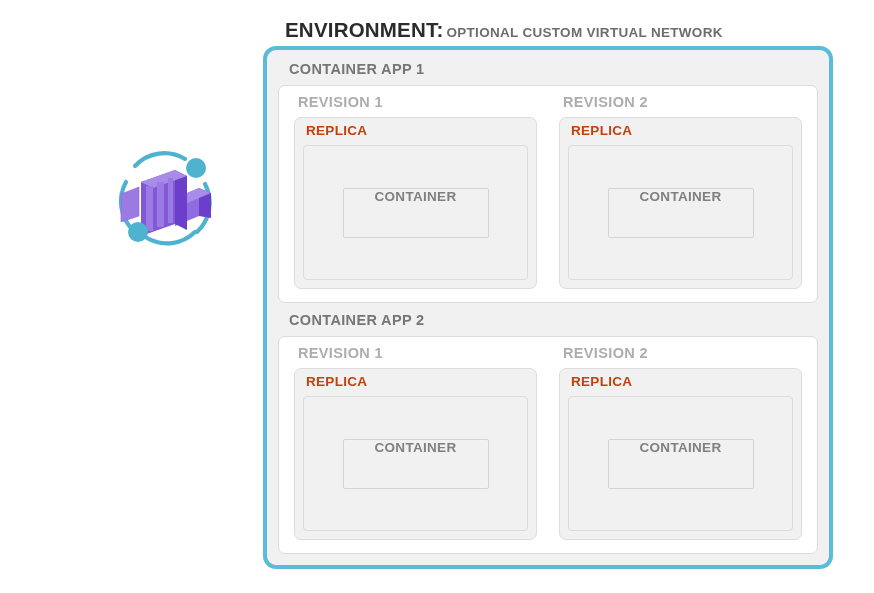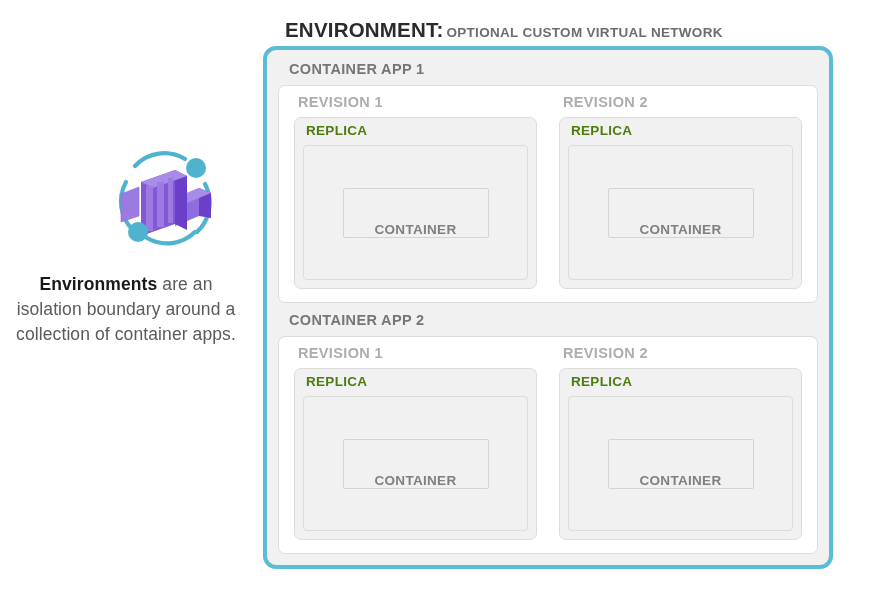--- a/index.html
+++ b/index.html
@@ -145,21 +145,21 @@
     background: #f1f1f1;
     border: 1px solid #dcdcdc;
     border-radius: 7px;
   }
   .replica-label {
     position: absolute;
     left: 11px;
     top: 5px;
     font-size: 13.5px;
     font-weight: bold;
-    color: #4d7c0f;
+    color: #c2410c;
     letter-spacing: 0.3px;
   }
   .replica-inner {
     position: absolute;
     left: 8px;
     right: 8px;
     top: 27px;
     bottom: 8px;
     box-sizing: border-box;
     background: #f1f1f1;
@@ -170,21 +170,21 @@
     justify-content: center;
   }
   .container-box {
     box-sizing: border-box;
     width: 146px;
     height: 50px;
     background: #f1f1f1;
     border: 1px solid #d4d4d4;
     border-radius: 2px;
     display: flex;
-    align-items: flex-end;
+    align-items: flex-start;
     justify-content: center;
   }
   .container-box span {
     font-size: 13.5px;
     font-weight: bold;
     color: #808080;
     letter-spacing: 0.3px;
   }
 </style>
 </head>
@@ -213,23 +213,20 @@
 
       <rect x="33" y="40" width="7" height="45" fill="#9b7ae2"></rect>
       <rect x="44" y="36" width="7" height="45" fill="#9b7ae2"></rect>
       <rect x="55" y="32" width="5" height="45" fill="#9b7ae2"></rect>
 
       <circle cx="83" cy="22" r="10" fill="#4fb3cf"></circle>
       <circle cx="25" cy="86" r="10" fill="#4fb3cf"></circle>
     </svg>
   </div>
 
-  <div id="caption">
-    <span class="lead">Environments</span><span> are an isolation boundary around a collection of container apps.</span>
-  </div>
 </div>
 
 <div id="env-header">
   <span class="env-title">ENVIRONMENT:</span><span class="env-sub">OPTIONAL CUSTOM VIRTUAL NETWORK</span>
 </div>
 
 <div id="environment-box">
 
   <div class="container-app">
     <div class="app-label">CONTAINER APP 1</div>

